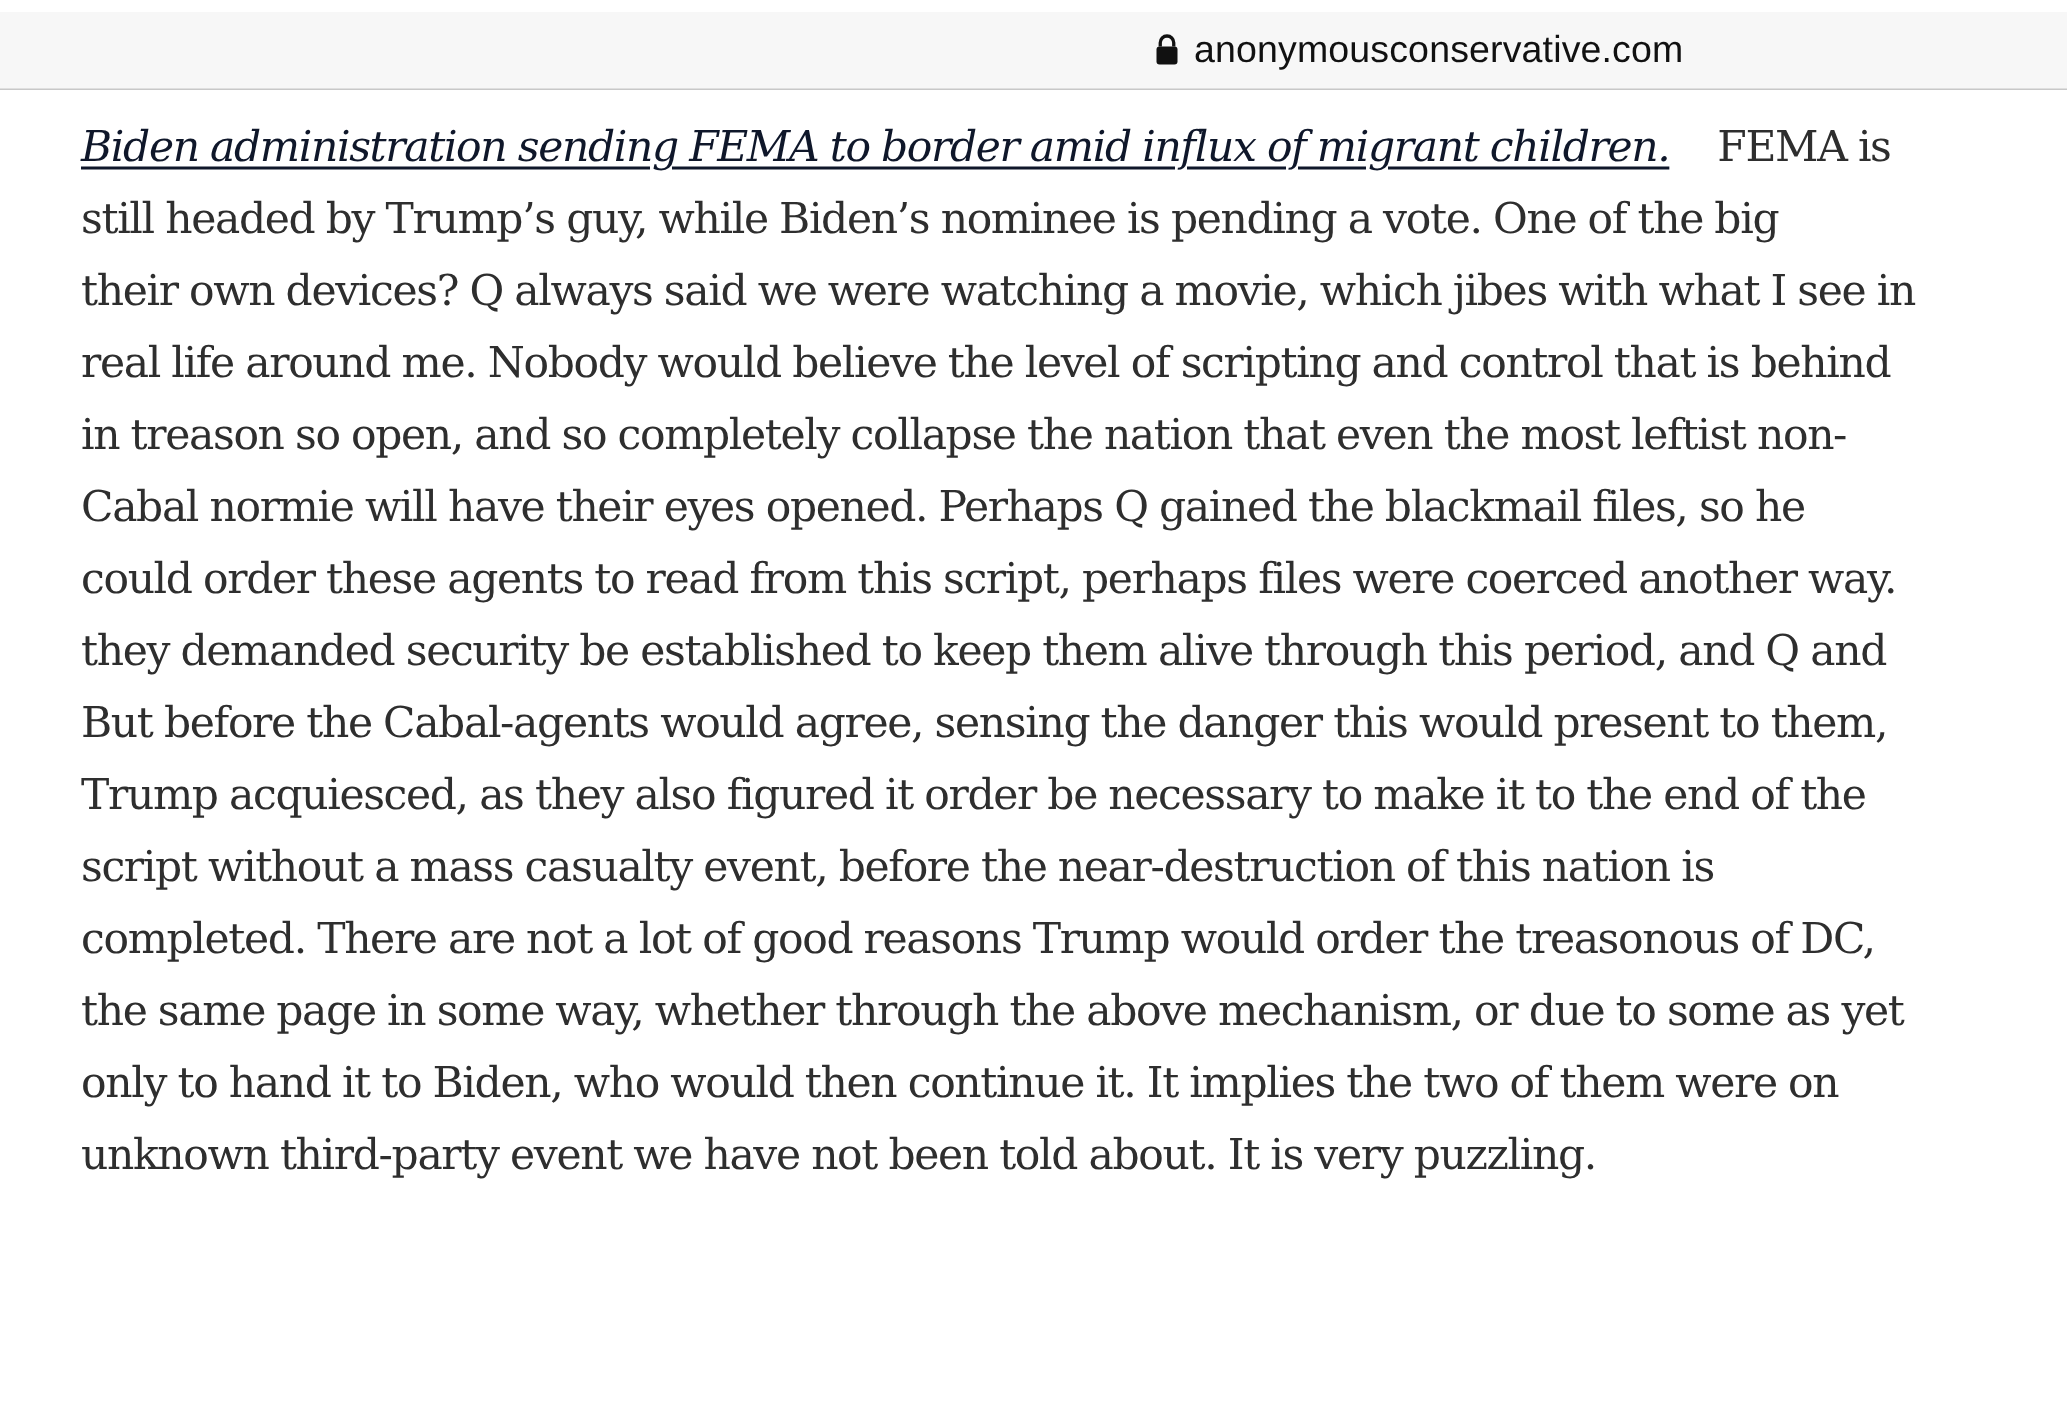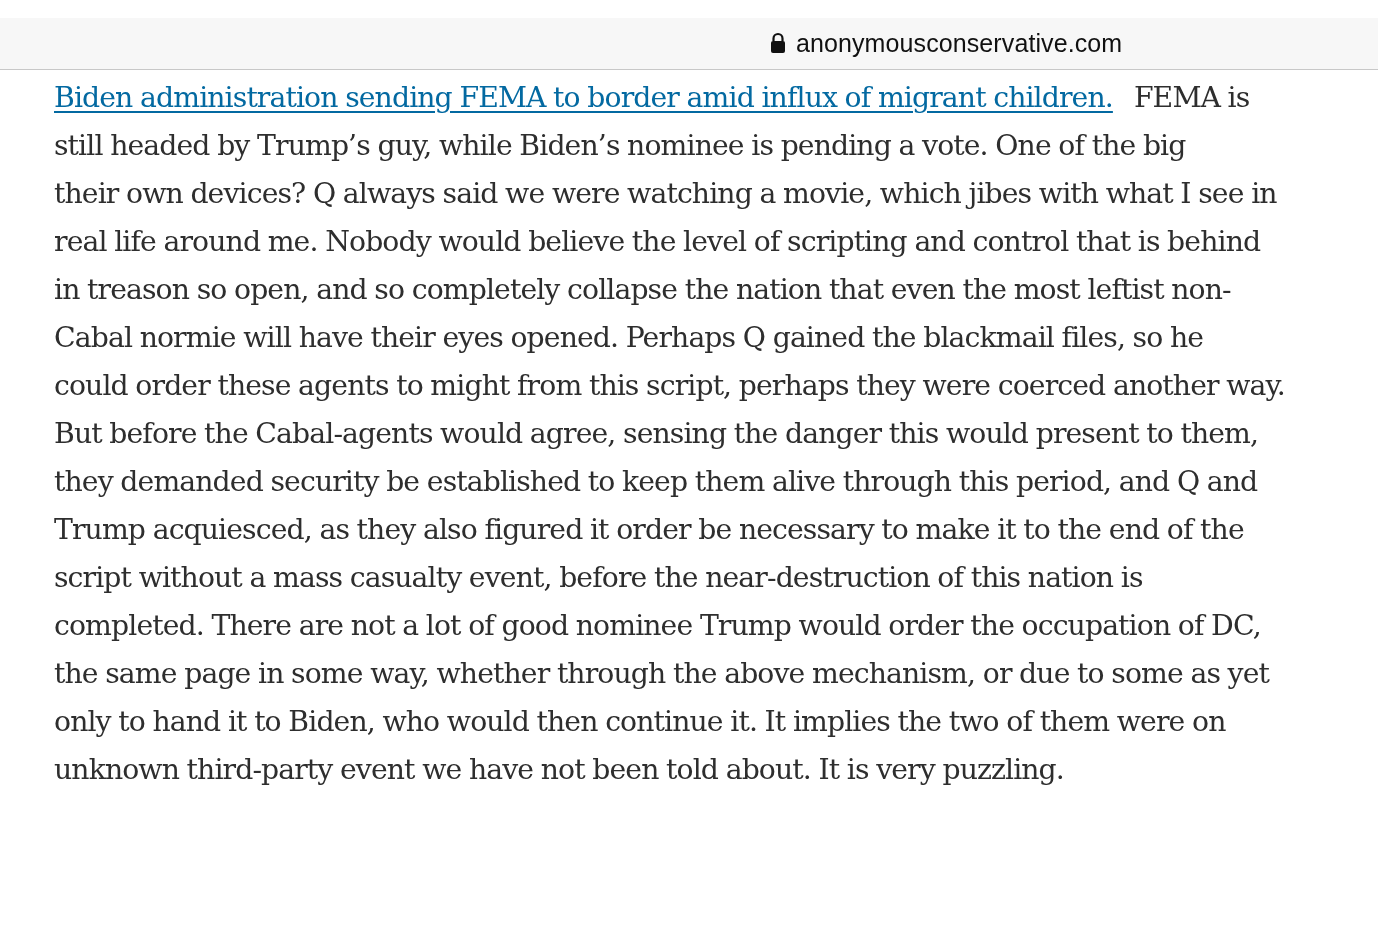--- a/index.html
+++ b/index.html
@@ -5,21 +5,21 @@
     html, body {
       margin: 0;
       padding: 0;
       width: 1378px;
       height: 947px;
       overflow: hidden;
       background: #ffffff;
     }
     .url-bar {
       position: absolute;
-      left: 0; top: 18px;
+      left: 0; top: 8px;
       width: 1378px;
       height: 52px;
       background: #f7f7f7;
       border-bottom: 1px solid #c8c8c8;
       box-sizing: border-box;
     }
     .url-group {
       position: absolute;
       left: 770px;
       top: 10px;
@@ -49,25 +49,26 @@
       color: #2e2e2e;
       letter-spacing: -0.9px;
       word-spacing: -0.5px;
     }
     .line {
       height: 48px;
       line-height: 48px;
       white-space: nowrap;
     }
     .article a {
-      color: #0369a1;
+      color: #0f172a;
       text-decoration: underline;
       text-decoration-thickness: 1.5px;
       text-underline-offset: 4px;
-      margin-right: 21px;
+      margin-right: 32px;
+      font-style: italic;
     }
   </style>
 </head>
 <body>
 
 <div class="url-bar">
   <div class="url-group">
     <span class="lock-icon">
       <svg width="16" height="22" viewBox="0 0 16 22">
         <path d="M3.5 9 V6.5 A4.5 4.5 0 0 1 12.5 6.5 V9" fill="none" stroke="#111" stroke-width="2.2"></path>
@@ -80,22 +81,22 @@
 
 <div class="article">
   <div class="line">
     <a href="#">Biden administration sending FEMA to border amid influx of migrant children.</a><span>FEMA is</span>
   </div>
   <div class="line">still headed by Trump’s guy, while Biden’s nominee is pending a vote. One of the big</div>
   <div class="line">their own devices? Q always said we were watching a movie, which jibes with what I see in</div>
   <div class="line">real life around me. Nobody would believe the level of scripting and control that is behind</div>
   <div class="line">in treason so open, and so completely collapse the nation that even the most leftist non-</div>
   <div class="line">Cabal normie will have their eyes opened. Perhaps Q gained the blackmail files, so he</div>
-  <div class="line">could order these agents to might from this script, perhaps they were coerced another way.</div>
+  <div class="line">could order these agents to read from this script, perhaps files were coerced another way.</div>
+  <div class="line">they demanded security be established to keep them alive through this period, and Q and</div>
   <div class="line">But before the Cabal-agents would agree, sensing the danger this would present to them,</div>
-  <div class="line">they demanded security be established to keep them alive through this period, and Q and</div>
   <div class="line">Trump acquiesced, as they also figured it order be necessary to make it to the end of the</div>
   <div class="line">script without a mass casualty event, before the near-destruction of this nation is</div>
-  <div class="line">completed. There are not a lot of good nominee Trump would order the occupation of DC,</div>
+  <div class="line">completed. There are not a lot of good reasons Trump would order the treasonous of DC,</div>
   <div class="line">the same page in some way, whether through the above mechanism, or due to some as yet</div>
   <div class="line">only to hand it to Biden, who would then continue it. It implies the two of them were on</div>
   <div class="line">unknown third-party event we have not been told about. It is very puzzling.</div>
 </div>
 
 </body></html>

